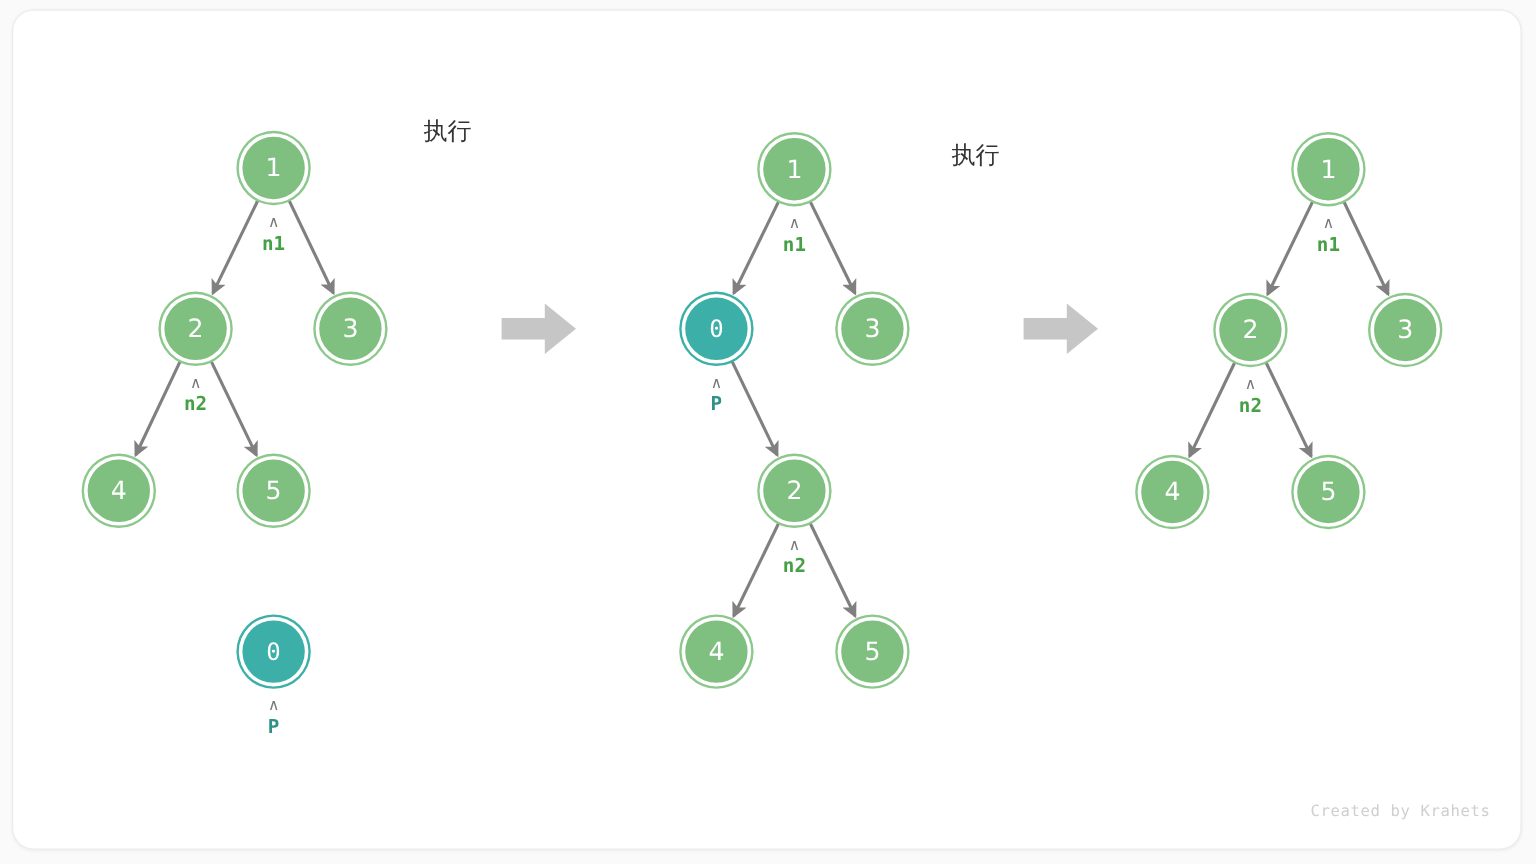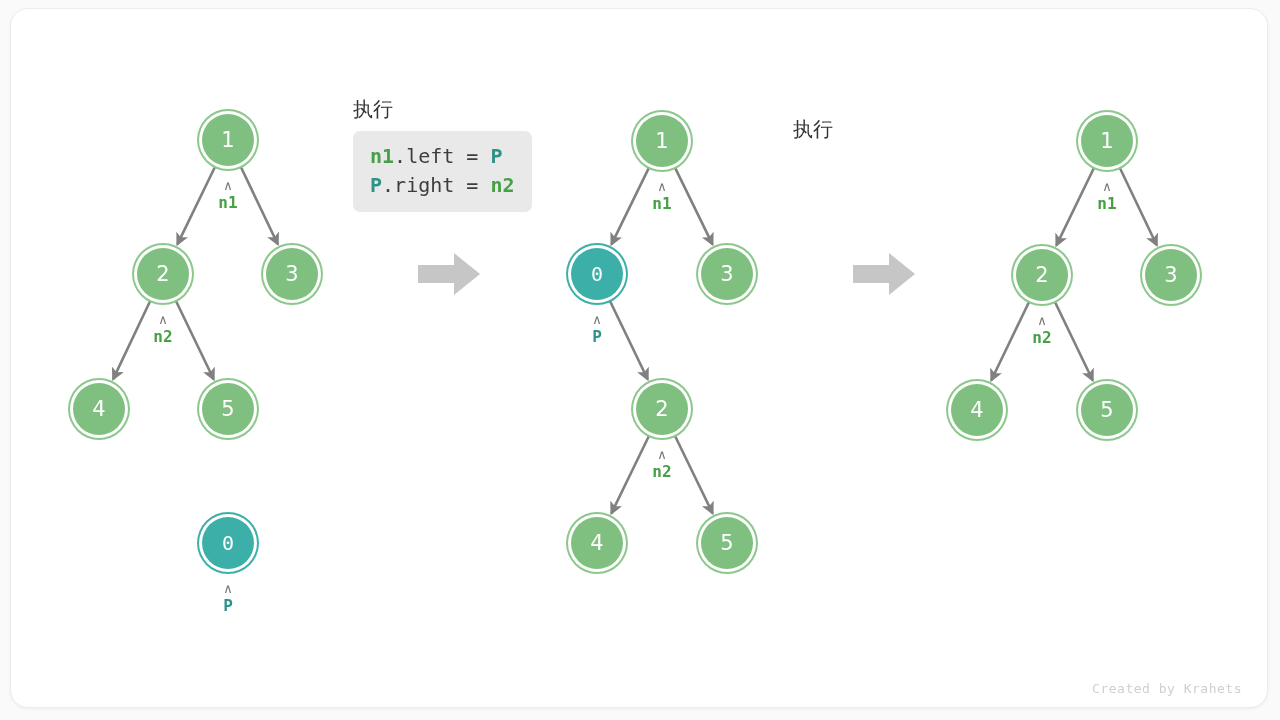--- a/index.html
+++ b/index.html
@@ -112,21 +112,21 @@
     white-space: pre;
   }
   .tok-green { color: #46a046; font-weight: bold; }
   .tok-teal  { color: #2f9286; font-weight: bold; }
   .tok-plain { color: #3d3d3d; }
 
   
   #watermark {
     position: absolute;
     right: 38px;
-    bottom: 24px;
+    bottom: 36px;
     font-family: "DejaVu Sans Mono", monospace;
     font-size: 13px;
     color: #cfcfcf;
     letter-spacing: 0.5px;
   }
 </style>
 </head>
 <body>
 
 <div id="root">
@@ -240,18 +240,18 @@
       <div class="ptr green" style="left: 1107px; top: 181px;">
         <span class="caret">∧</span>
         <span class="pname">n1</span>
       </div>
       <div class="ptr green" style="left: 1042px; top: 315px;">
         <span class="caret">∧</span>
         <span class="pname">n2</span>
       </div>
     </div>
   <div id="annotations-layer">
-      <div class="annot" style="left: 353px; top: 96px;"><div class="annot-title">执行</div><div class="code-box"><div class="code-line"><span class="tok-green">n1</span><span class="tok-plain">.left = </span><span class="tok-teal">P</span></div><div class="code-line"><span class="tok-teal">P</span><span class="tok-plain">.right = </span><span class="tok-green">n2</span></div></div></div>
+      <div class="annot" style="left: 353px; top: 96px;"><div class="annot-title">执行</div></div>
       <div class="annot" style="left: 793px; top: 116px;"><div class="annot-title">执行</div></div>
     </div>
 
   <div id="watermark">Created by Krahets</div>
 </div>
 
 </body></html>

